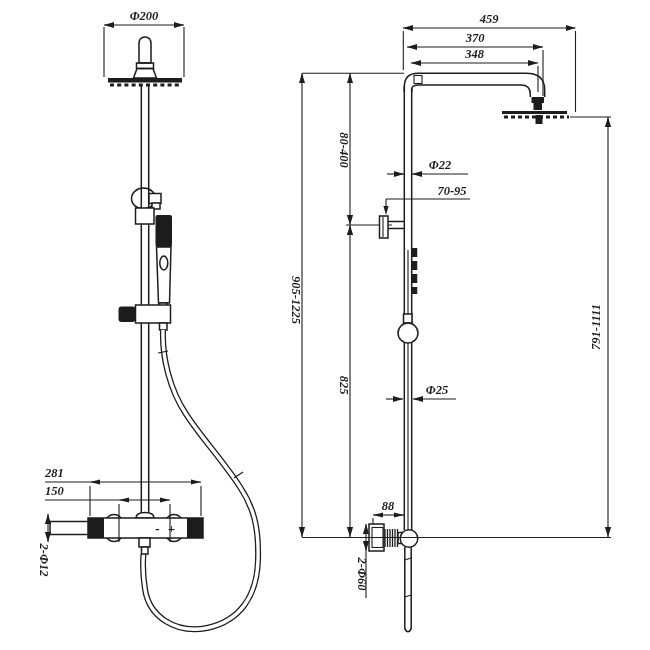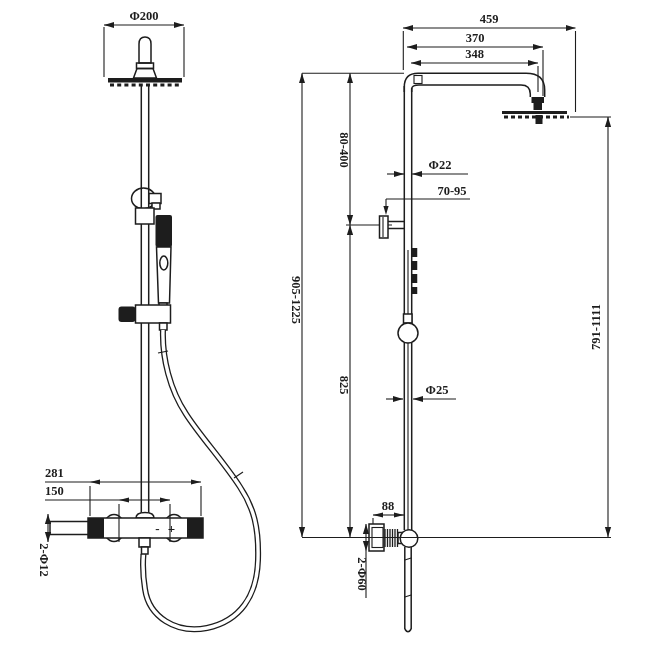--- a/index.html
+++ b/index.html
@@ -1,16 +1,16 @@
 <!DOCTYPE html>
 <html><head>
 <meta charset="utf-8">
 <style>
   html,body{margin:0;padding:0;background:#ffffff;}
-  .page{width:650px;height:650px;background:#ffffff;position:relative;overflow:hidden;}
+  .page{width:650px;height:650px;background:#ffffff;position:relative;overflow:hidden;font-style:italic;}
   svg{display:block;}
   text{font-family:"Liberation Serif","DejaVu Serif",serif;font-size:12.5px;font-weight:600;fill:#1d1d1d;}
   .big{font-size:13px;font-weight:700;}
   .obj{stroke:#1d1d1d;stroke-width:1.5;fill:none;}
   .objthin{stroke:#1d1d1d;stroke-width:1.1;fill:none;}
   .fillw{fill:#ffffff;stroke:#1d1d1d;stroke-width:1.5;}
   .fillb{fill:#1d1d1d;stroke:none;}
   .dim{stroke:#1d1d1d;stroke-width:1.1;fill:none;}
 </style>
 </head>

